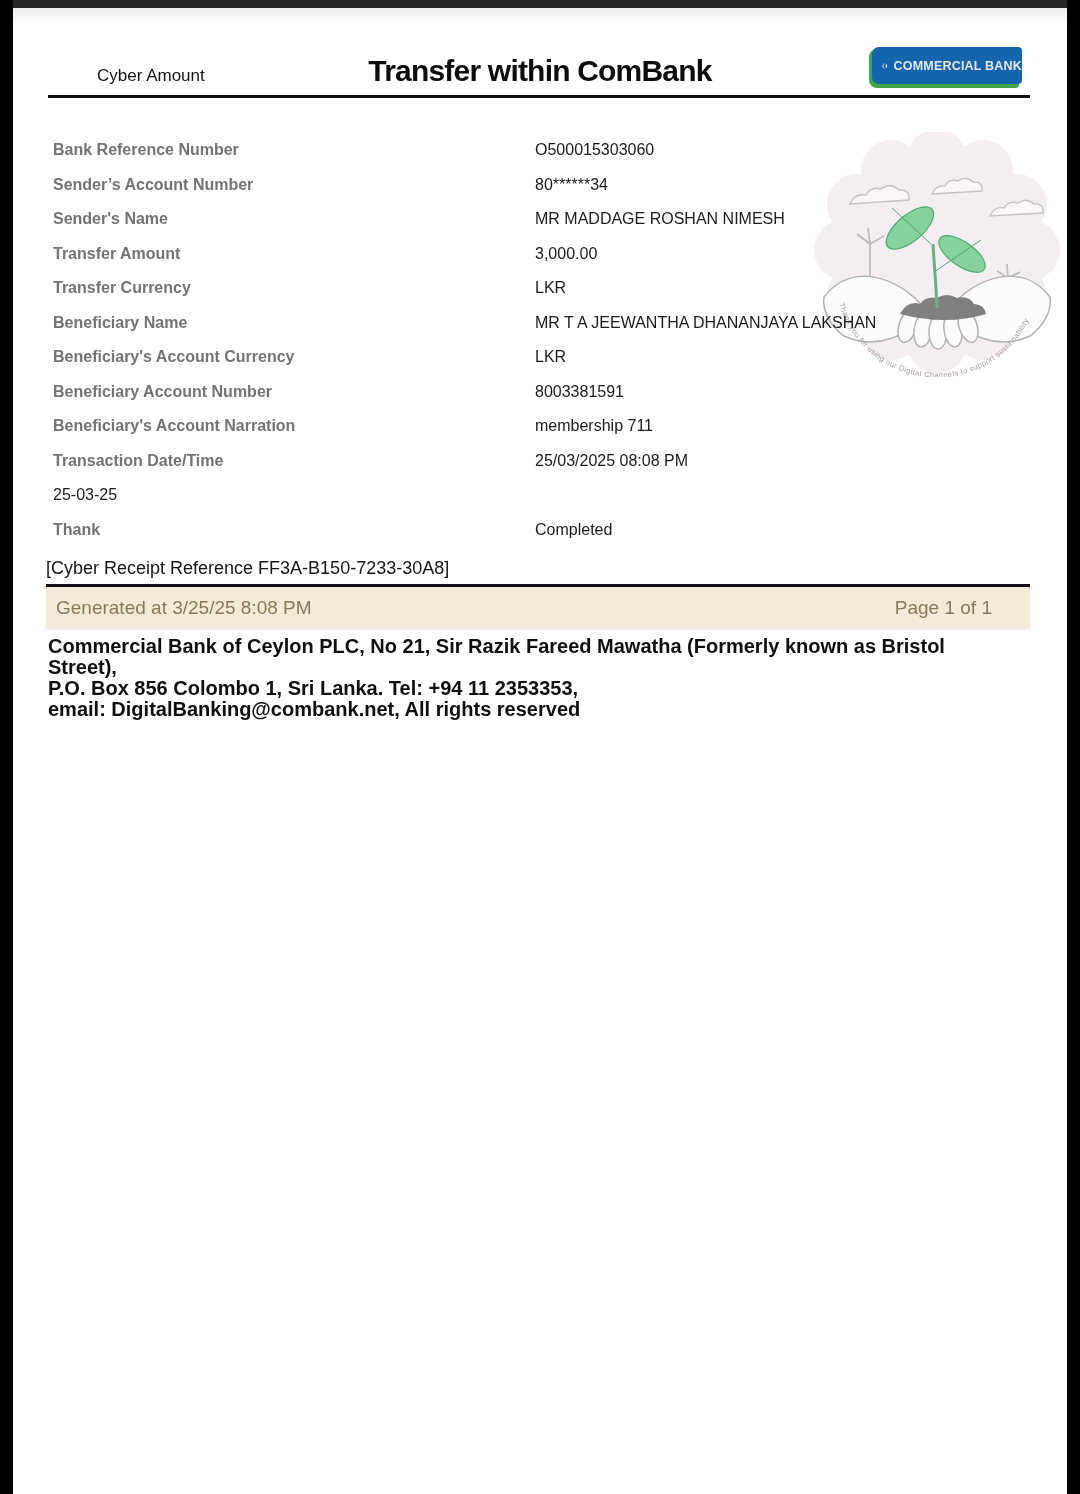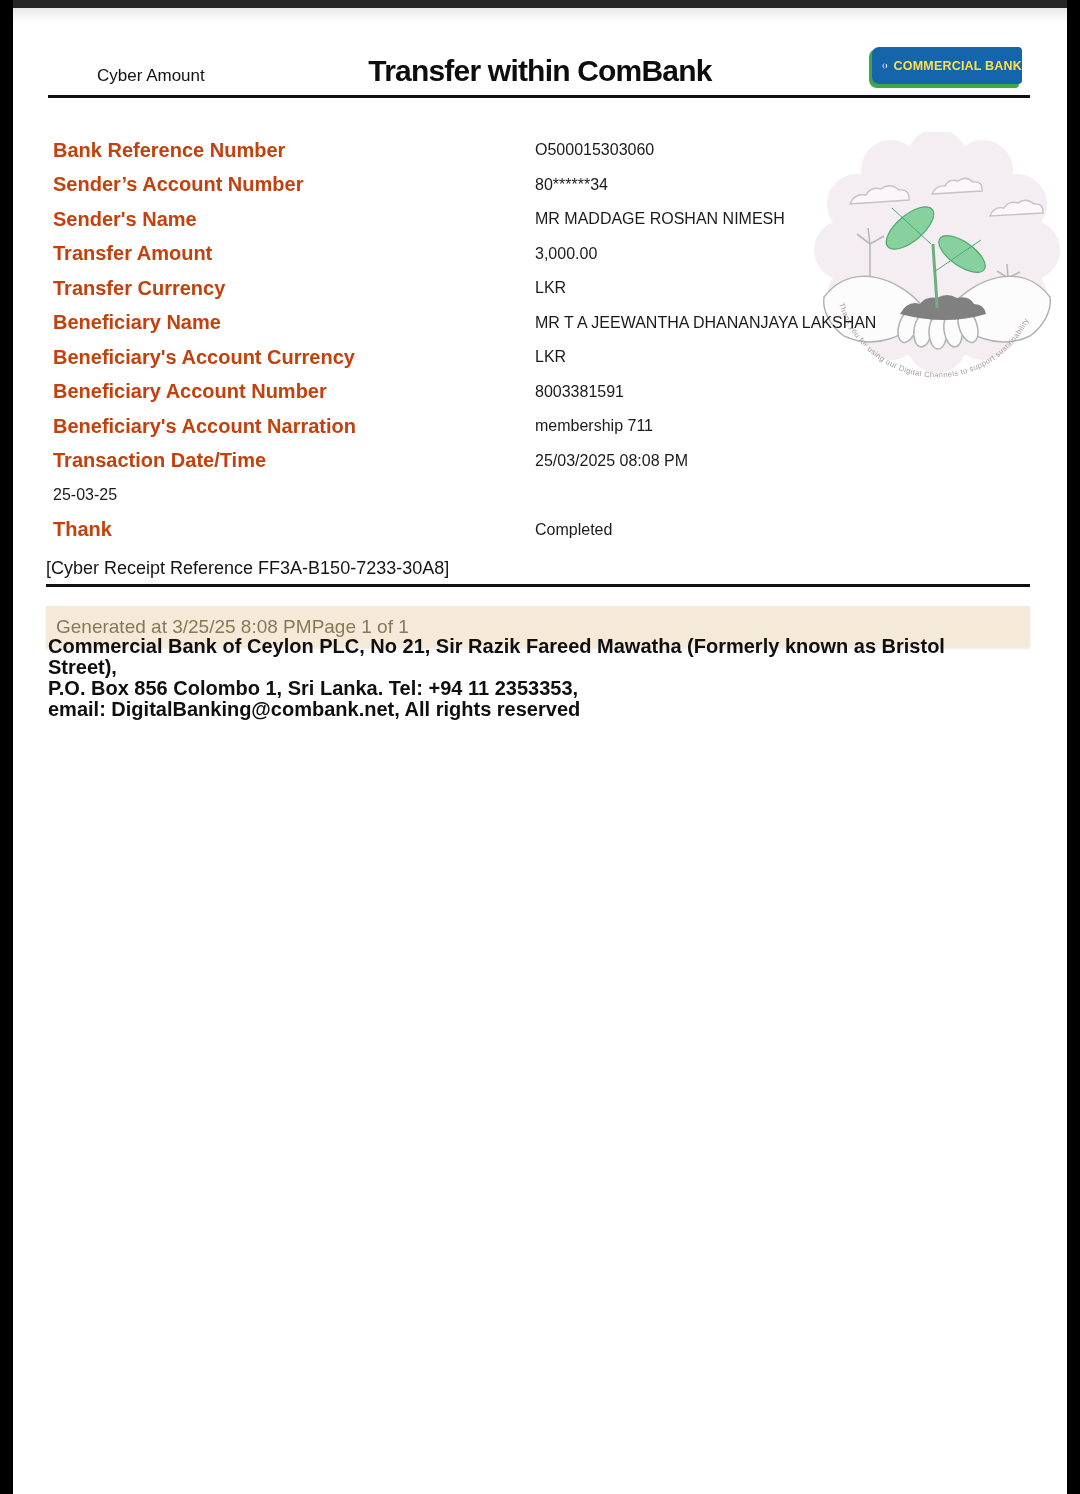--- a/index.html
+++ b/index.html
@@ -17,33 +17,33 @@
   .doc-type{position:absolute;left:97px;top:66px;font-size:17px;color:#141414;z-index:3;}
   .title{position:absolute;left:240px;top:54px;width:600px;text-align:center;
     font-size:30px;font-weight:700;letter-spacing:-0.8px;color:#0d0d0d;z-index:3;}
   .rule-1{position:absolute;left:48px;top:95px;width:982px;height:3px;background:#101010;z-index:3;}
 
   
   .logo{position:absolute;left:872px;top:47px;width:150px;height:39px;z-index:4;}
   .logo-green{position:absolute;left:-3px;top:2px;width:150px;height:39px;background:#41a648;border-radius:8px 4px 4px 8px;}
   .logo-blue{position:absolute;left:0;top:0;width:150px;height:37px;background:#1565ad;border-radius:7px 4px 4px 7px;
     display:flex;align-items:center;gap:5px;padding-left:10px;box-sizing:border-box;}
-  .logo-text{color:#fde047;font-size:12.5px;font-weight:700;letter-spacing:0.2px;white-space:nowrap;}
+  .logo-text{color:#e5e5e5;font-size:12.5px;font-weight:700;letter-spacing:0.2px;white-space:nowrap;}
 
   
   .fields{position:absolute;left:53px;top:133px;width:980px;z-index:2;}
   .field-row{display:flex;height:34.5px;align-items:center;}
-  .field-label{width:482px;font-size:20px;font-weight:700;color:#c2410c;}
+  .field-label{width:482px;font-size:16px;font-weight:700;color:#737373;}
   .field-value{font-size:16px;color:#1b1b1b;text-align:center;}
 
   
   .reference{position:absolute;left:46px;top:558px;font-size:18px;color:#151515;z-index:2;}
   .rule-2{position:absolute;left:46px;top:584px;width:984px;height:3px;background:#101010;z-index:3;}
-  .status-bar{position:absolute;left:46px;top:606px;width:984px;height:41px;background:#f5ead8;
-    display:flex;align-items:center;box-sizing:border-box;
+  .status-bar{position:absolute;left:46px;top:587px;width:984px;height:41px;background:#f5ead8;
+    display:flex;align-items:center;justify-content:space-between;box-sizing:border-box;
     padding:0 38px 0 10px;z-index:2;box-shadow:0 2px 2px rgba(0,0,0,0.08);}
   .status-bar .gen,.status-bar .pg{font-size:19px;color:#857a58;}
 
   
   .footer{position:absolute;left:48px;top:636px;width:900px;font-size:20px;font-weight:700;
     line-height:21px;color:#0f0f0f;z-index:2;}
 
   
   .watermark{position:absolute;left:812px;top:132px;width:250px;height:245px;z-index:1;}
 </style>

